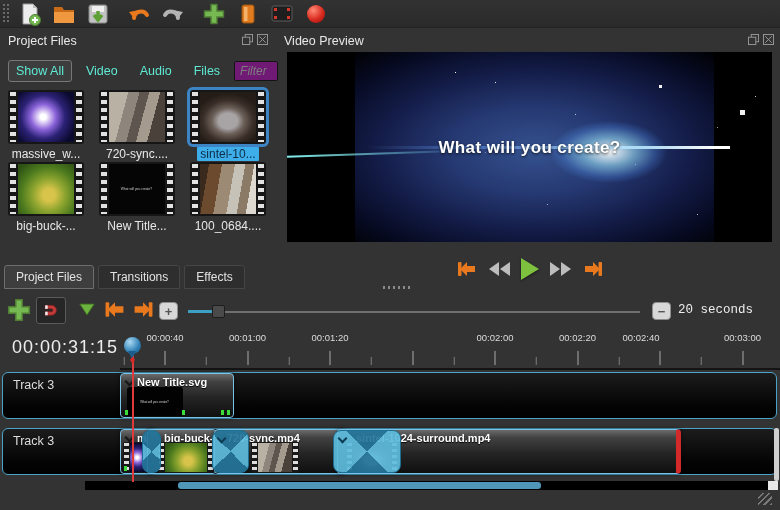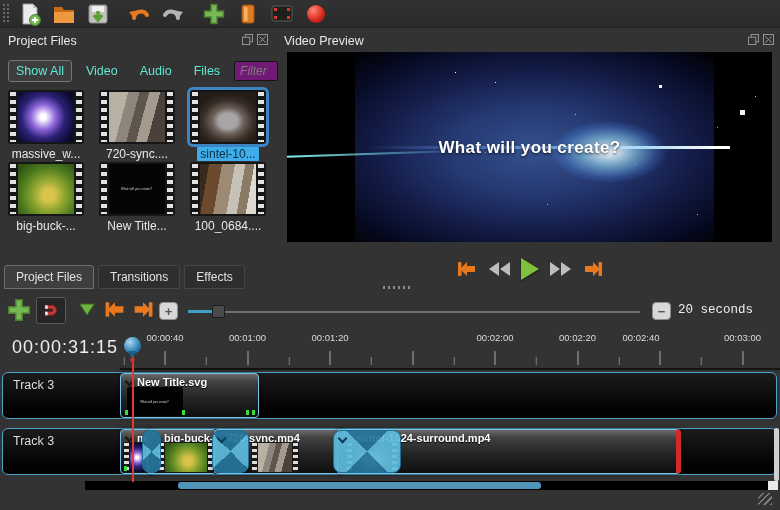--- a/index.html
+++ b/index.html
@@ -404,21 +404,21 @@
       <div class="ticks-major"></div>
       <div class="ticks-minor"></div>
       <div class="ruler-edge"></div>
     </div>
     <div class="playhead-head"></div>
     <div class="playhead-pin"></div>
     <div class="playhead-line"></div>
 
     <div class="track-row" style="top:79px;">
       <div class="track-name">Track 3</div>
-      <div class="clip" style="left:117px; width:139px;">
+      <div class="clip" style="left:117px; width:114px;">
         <div class="chev"></div>
         <div class="clip-title">New Title.svg</div>
         <div class="titleclip-thumb">
           <span>What will you create?</span>
         </div>
         <div class="gdot" style="left:4px;"></div>
         <div class="gdot" style="left:61px;"></div>
         <div class="gdot" style="right:9px;"></div>
         <div class="gdot" style="right:3px;"></div>
       </div>

